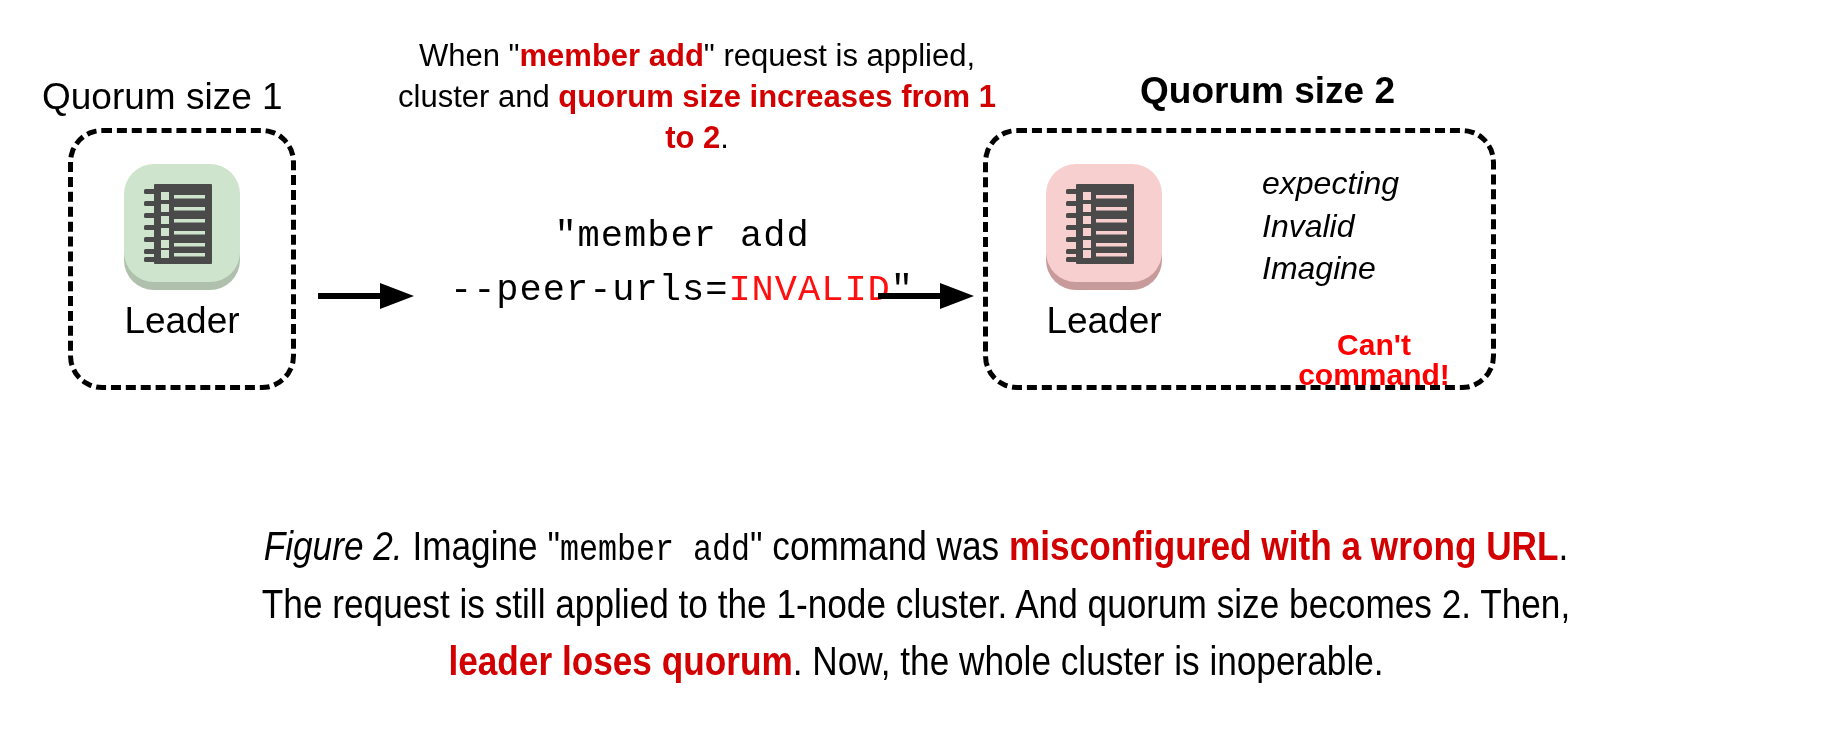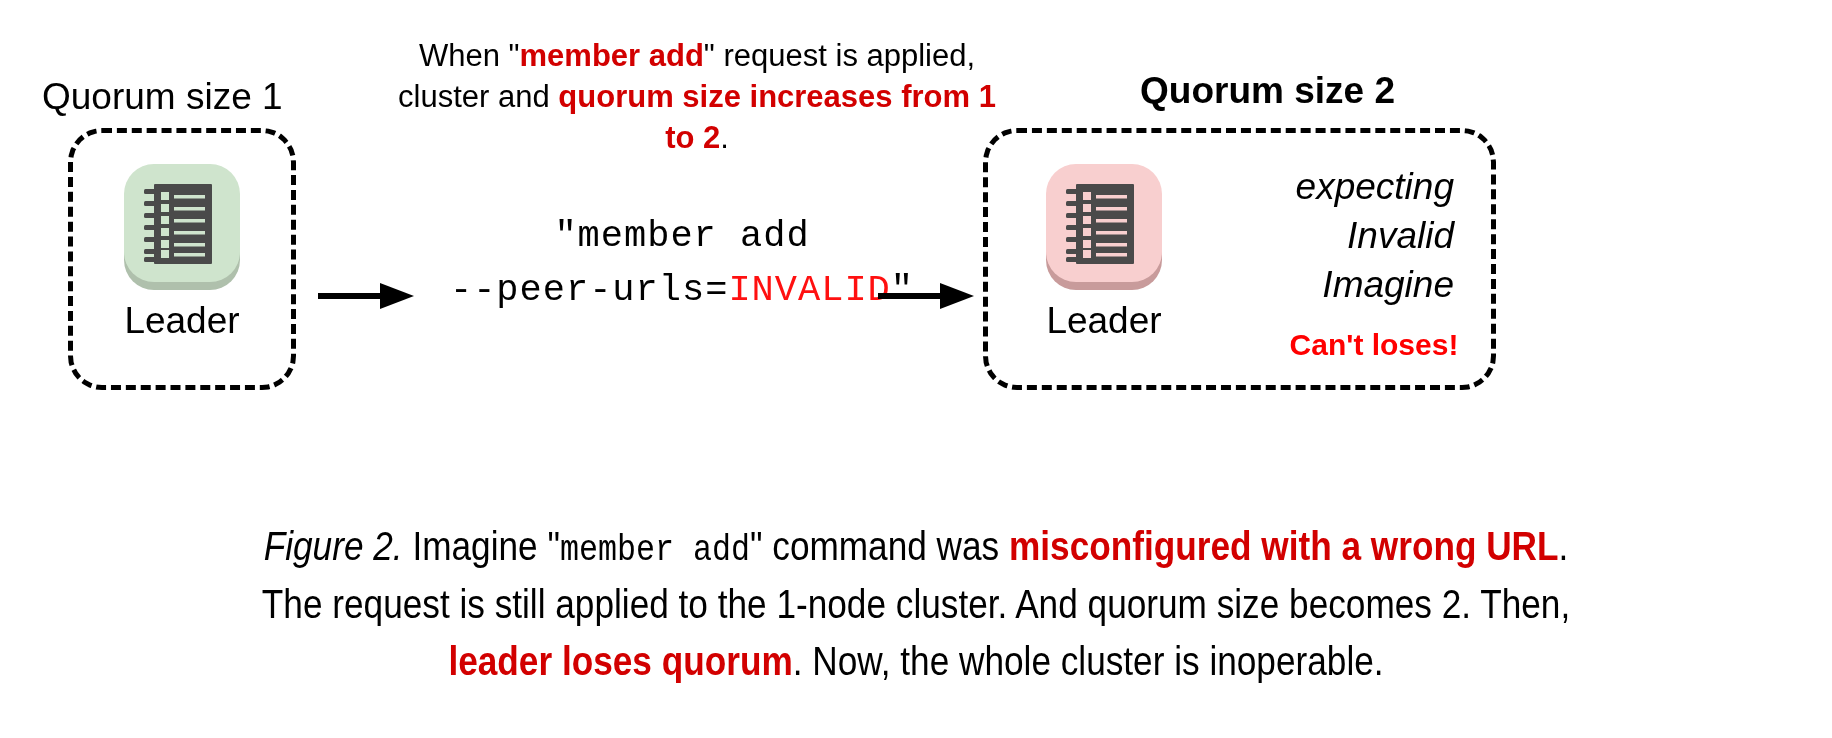--- a/index.html
+++ b/index.html
@@ -40,22 +40,22 @@
                 font-size:31px;line-height:1.32;}
   #explain-text .hl{color:#D20000;font-weight:bold;}
 
   
   #command-block{position:absolute;left:432px;top:210px;width:500px;text-align:center;
                  font-family:"Liberation Mono",monospace;font-size:37px;line-height:1.45;
                  letter-spacing:1px;}
   #command-block .invalid{color:#FF1010;}
 
   
-  #follower-note{position:absolute;left:1222px;top:162px;width:232px;text-align:right;
-                 font-style:italic;font-size:37px;line-height:1.33;}
+  #follower-note{position:absolute;left:1262px;top:162px;width:232px;text-align:left;
+                 font-style:italic;font-size:32px;line-height:1.33;}
   #revert-note{position:absolute;left:1258px;top:330px;width:232px;text-align:center;
                color:#FF0000;font-weight:bold;font-size:30px;line-height:1;}
 
   
   #figure-caption{position:absolute;left:0;top:518px;width:1832px;text-align:center;
                   font-size:40px;line-height:1.42;
                   font-family:"Liberation Sans Narrow","Liberation Sans",sans-serif;
                   transform:scaleX(0.88);transform-origin:50% 0;}
   #figure-caption .fig-num{font-style:italic;}
   #figure-caption .mono{font-family:"Liberation Mono",monospace;font-size:36px;}
@@ -165,21 +165,21 @@
     </div>
     <div class="node-label">Leader</div>
   </div>
 
   <div id="follower-note">
     <div>expecting</div>
     <div>Invalid</div>
     <div>Imagine</div>
   </div>
 
-  <div id="revert-note">Can't loses!</div>
+  <div id="revert-note">Can't command!</div>
 
   <div id="figure-caption">
     <div class="line"><span class="fig-num">Figure 2.</span><span> Imagine "</span><span class="mono">member add</span><span>" command was </span><span class="hl">misconfigured with a wrong URL</span><span>.</span></div>
     <div class="line">The request is still applied to the 1-node cluster. And quorum size becomes 2. Then,</div>
     <div class="line"><span class="hl">leader loses quorum</span><span>. Now, the whole cluster is inoperable.</span></div>
   </div>
 
 </div>
 
 </body></html>

